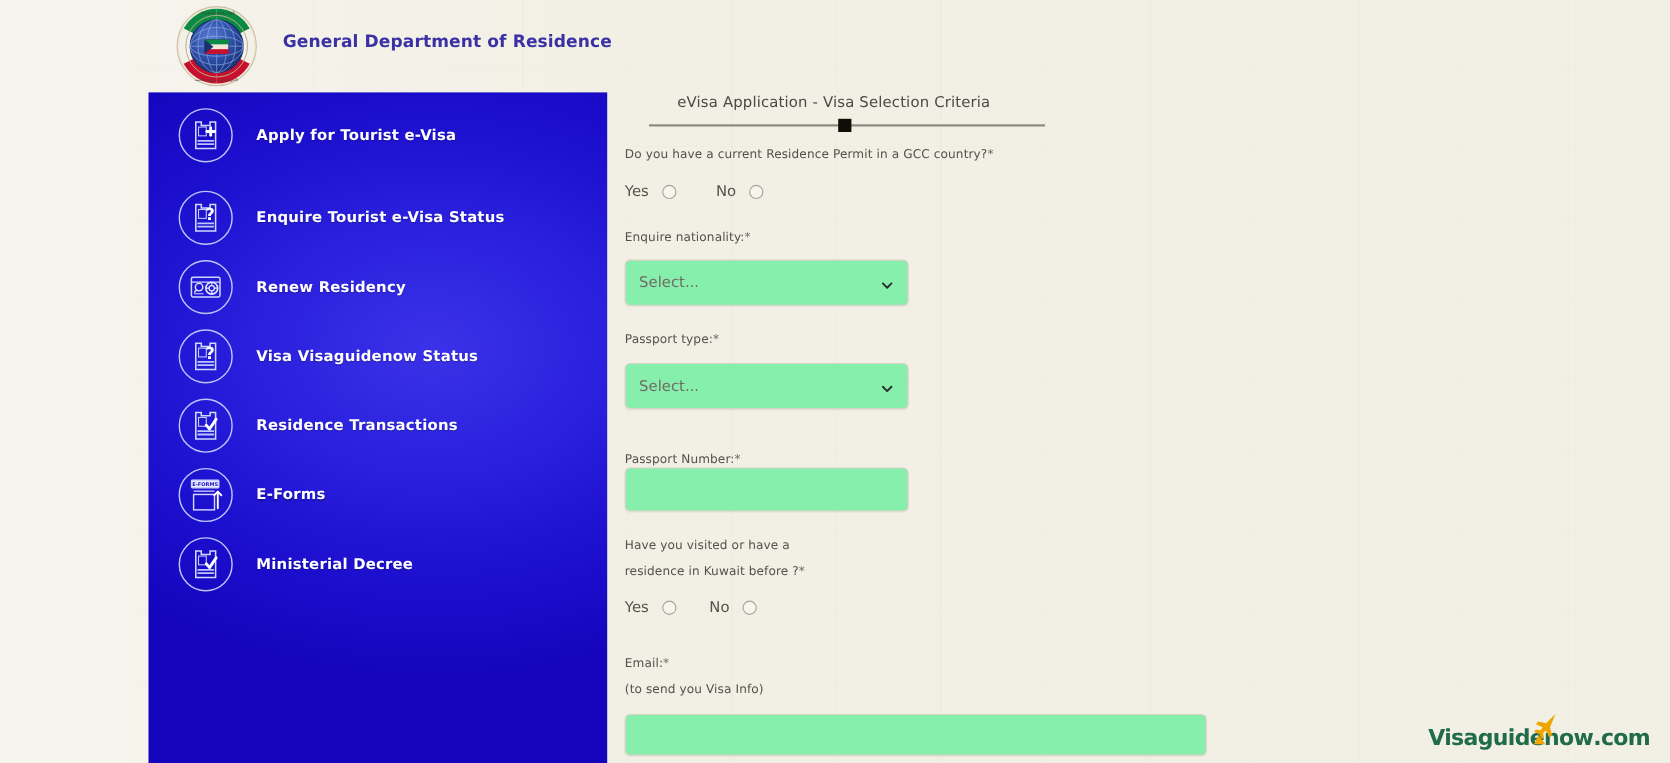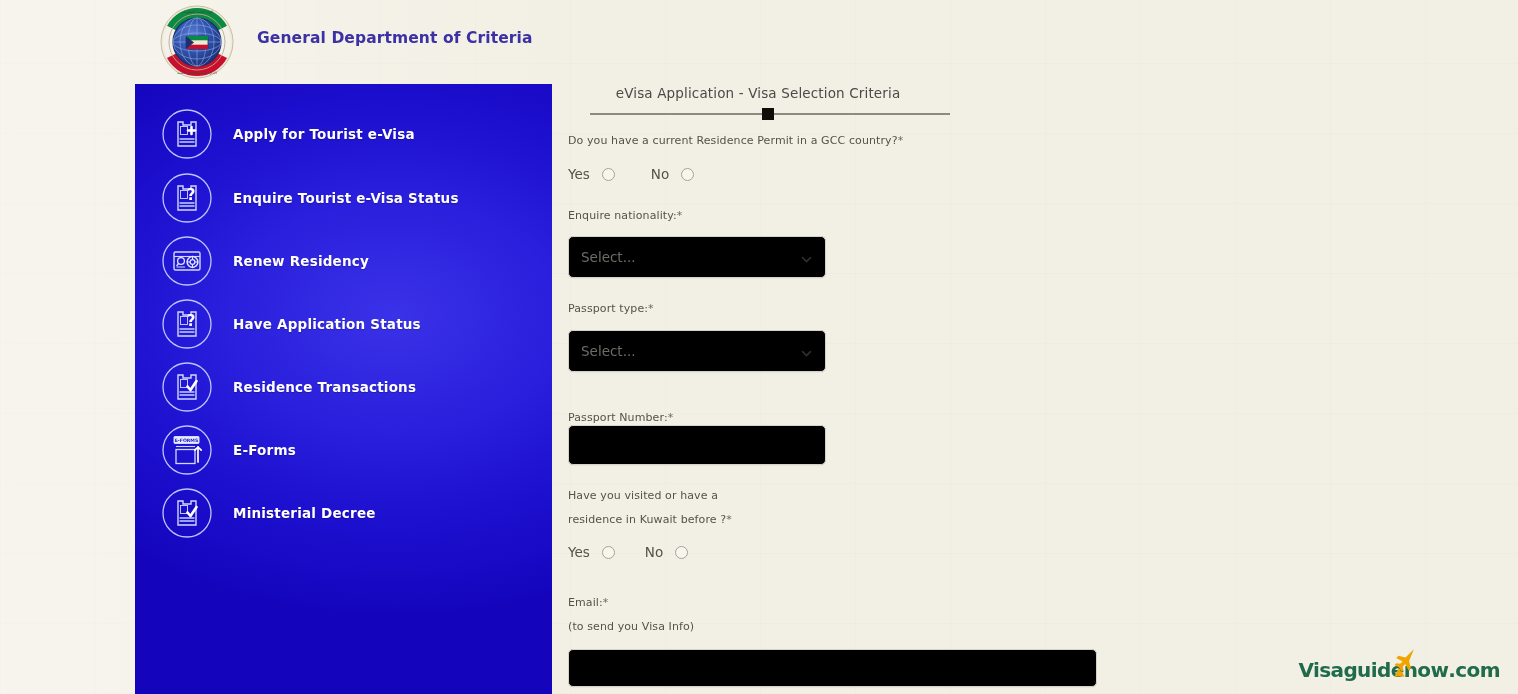--- a/index.html
+++ b/index.html
@@ -160,21 +160,21 @@
     height: 13px;
     border-radius: 50%;
     border: 1px solid #a7a39a;
     background: #f7f5ec;
     margin-left: 12px;
     box-sizing: border-box;
   }
 
   .text-input, .select-input {
     position: absolute;
-    background: #000000;
+    background: #86efac;
     border: 1px solid #d6d2c6;
     border-radius: 5px;
     box-sizing: border-box;
     box-shadow: 0 1px 1px rgba(0,0,0,0.04);
   }
   .select-input {
     display: flex;
     align-items: center;
     padding: 0 12px;
     cursor: pointer;
@@ -251,26 +251,26 @@
       <rect x="27" y="32" width="22" height="4.3" fill="#0a8a42"></rect>
       <rect x="27" y="40.7" width="22" height="4.3" fill="#c8102e"></rect>
       <path d="M27 32 L35 38.5 L27 45 Z" fill="#1b2f73"></path>
       <circle cx="38" cy="38" r="28" fill="none" stroke="#b9ad8c" stroke-width="0.9"></circle>
       <g fill="#4a4334" font-size="3.4" font-family="DejaVu Sans, sans-serif">
         <text x="38" y="9" text-anchor="middle">الهيئة العامة للمعلومات</text>
         <text x="38" y="70" text-anchor="middle">الادارة العامة لشؤون الاقامة</text>
       </g>
     </svg>
   </div>
-  <div class="header-title">General Department of Criteria</div>
+  <div class="header-title">General Department of Residence</div>
 </div>
 
 <div class="sidebar">
 
-  <div class="nav-item" style="top:22px">
+  <div class="nav-item" style="top:11px">
     <span class="nav-icon">
       <svg viewBox="0 0 52 52" width="52" height="52">
         <circle cx="26" cy="26" r="24" fill="none" stroke="#b9c6ff" stroke-width="1.3"></circle>
         <path d="M17 14 h5 v3 h8 v-3 h5 v24 h-18 z" fill="none" stroke="#cfd9ff" stroke-width="1.4"></path>
         <rect x="19.5" y="18.5" width="7" height="8" fill="none" stroke="#cfd9ff" stroke-width="0.9"></rect>
         <g stroke="#b9c6ff" stroke-width="1.6">
           <line x1="18.5" y1="31" x2="33.5" y2="31"></line>
           <line x1="18.5" y1="34" x2="33.5" y2="34"></line>
         </g>
         <g stroke="#ffffff" stroke-width="2.6" stroke-linecap="round">
@@ -326,21 +326,21 @@
         <circle cx="26" cy="26" r="24" fill="none" stroke="#b9c6ff" stroke-width="1.3"></circle>
         <path d="M17 14 h5 v3 h8 v-3 h5 v24 h-18 z" fill="none" stroke="#cfd9ff" stroke-width="1.4"></path>
         <rect x="19.5" y="18.5" width="7" height="8" fill="none" stroke="#cfd9ff" stroke-width="0.9"></rect>
         <g stroke="#b9c6ff" stroke-width="1.6">
           <line x1="18.5" y1="31" x2="33.5" y2="31"></line>
           <line x1="18.5" y1="34" x2="33.5" y2="34"></line>
         </g>
         <text x="30" y="28" font-size="15" font-weight="bold" fill="#ffffff" text-anchor="middle" font-family="DejaVu Sans, sans-serif">?</text>
       </svg>
     </span>
-    <span class="nav-label">Have Application Status</span>
+    <span class="nav-label">Visa Visaguidenow Status</span>
   </div>
 
   <div class="nav-item" style="top:275px">
     <span class="nav-icon">
       <svg viewBox="0 0 52 52" width="52" height="52">
         <circle cx="26" cy="26" r="24" fill="none" stroke="#b9c6ff" stroke-width="1.3"></circle>
         <path d="M17 14 h5 v3 h8 v-3 h5 v24 h-18 z" fill="none" stroke="#cfd9ff" stroke-width="1.4"></path>
         <rect x="19.5" y="18.5" width="7" height="8" fill="none" stroke="#cfd9ff" stroke-width="0.9"></rect>
         <g stroke="#b9c6ff" stroke-width="1.6">
           <line x1="18.5" y1="31" x2="33.5" y2="31"></line>

